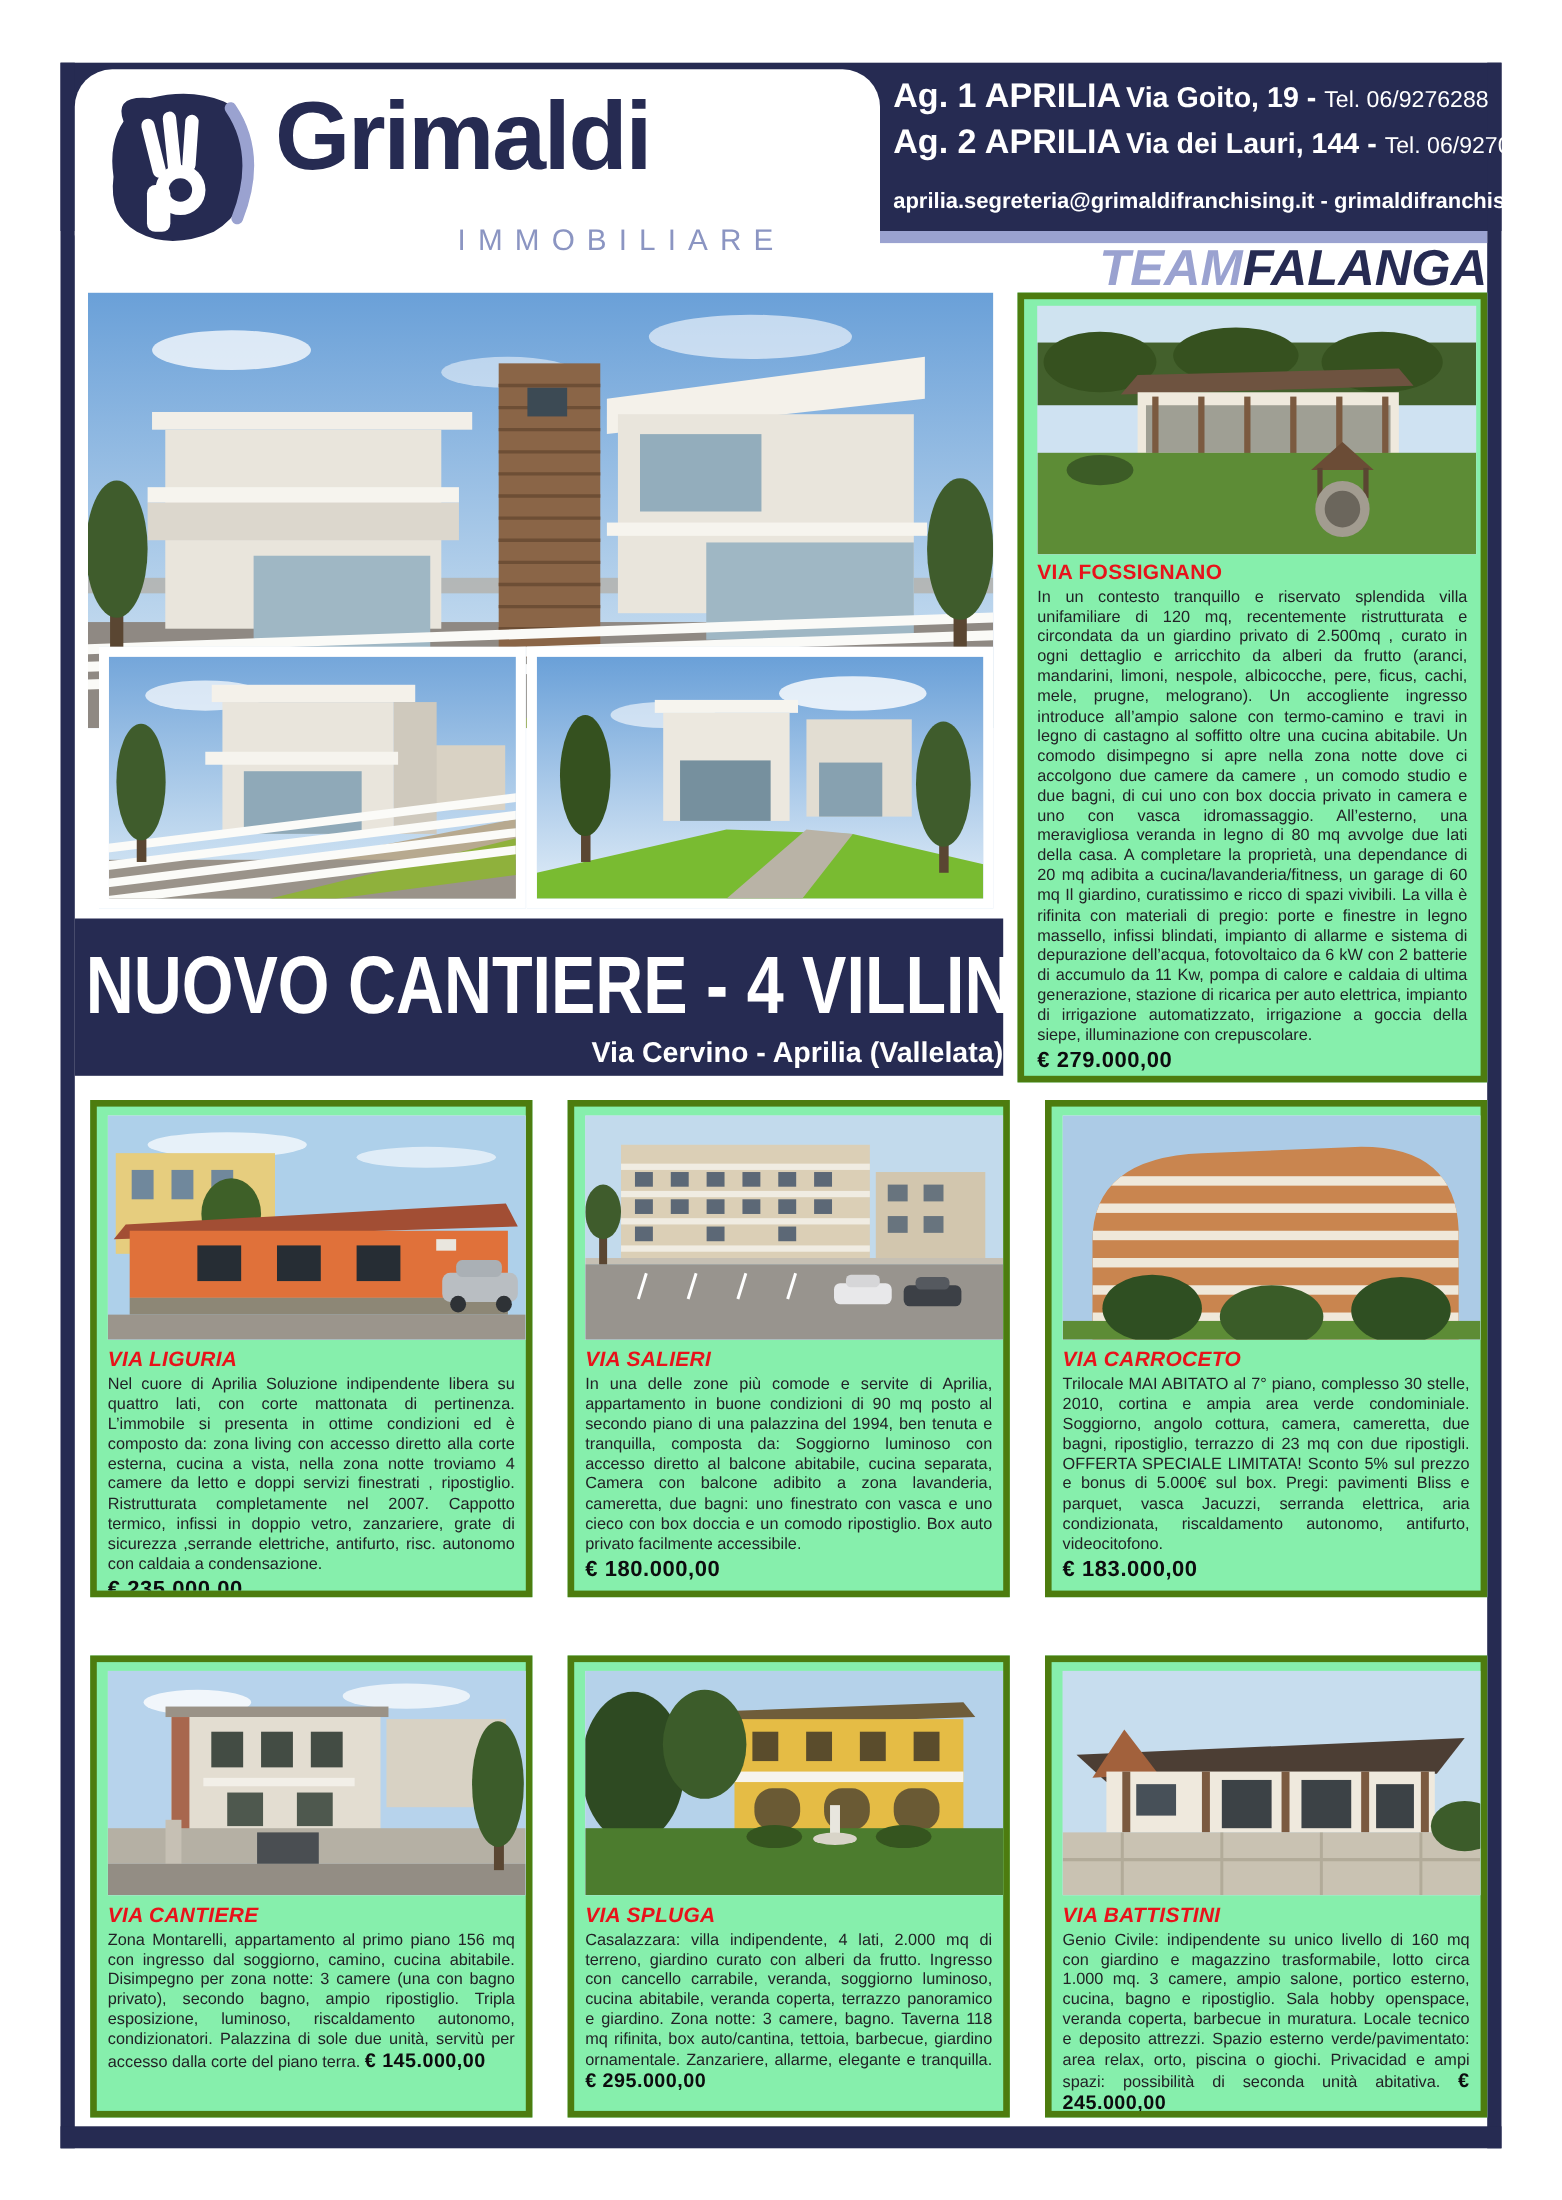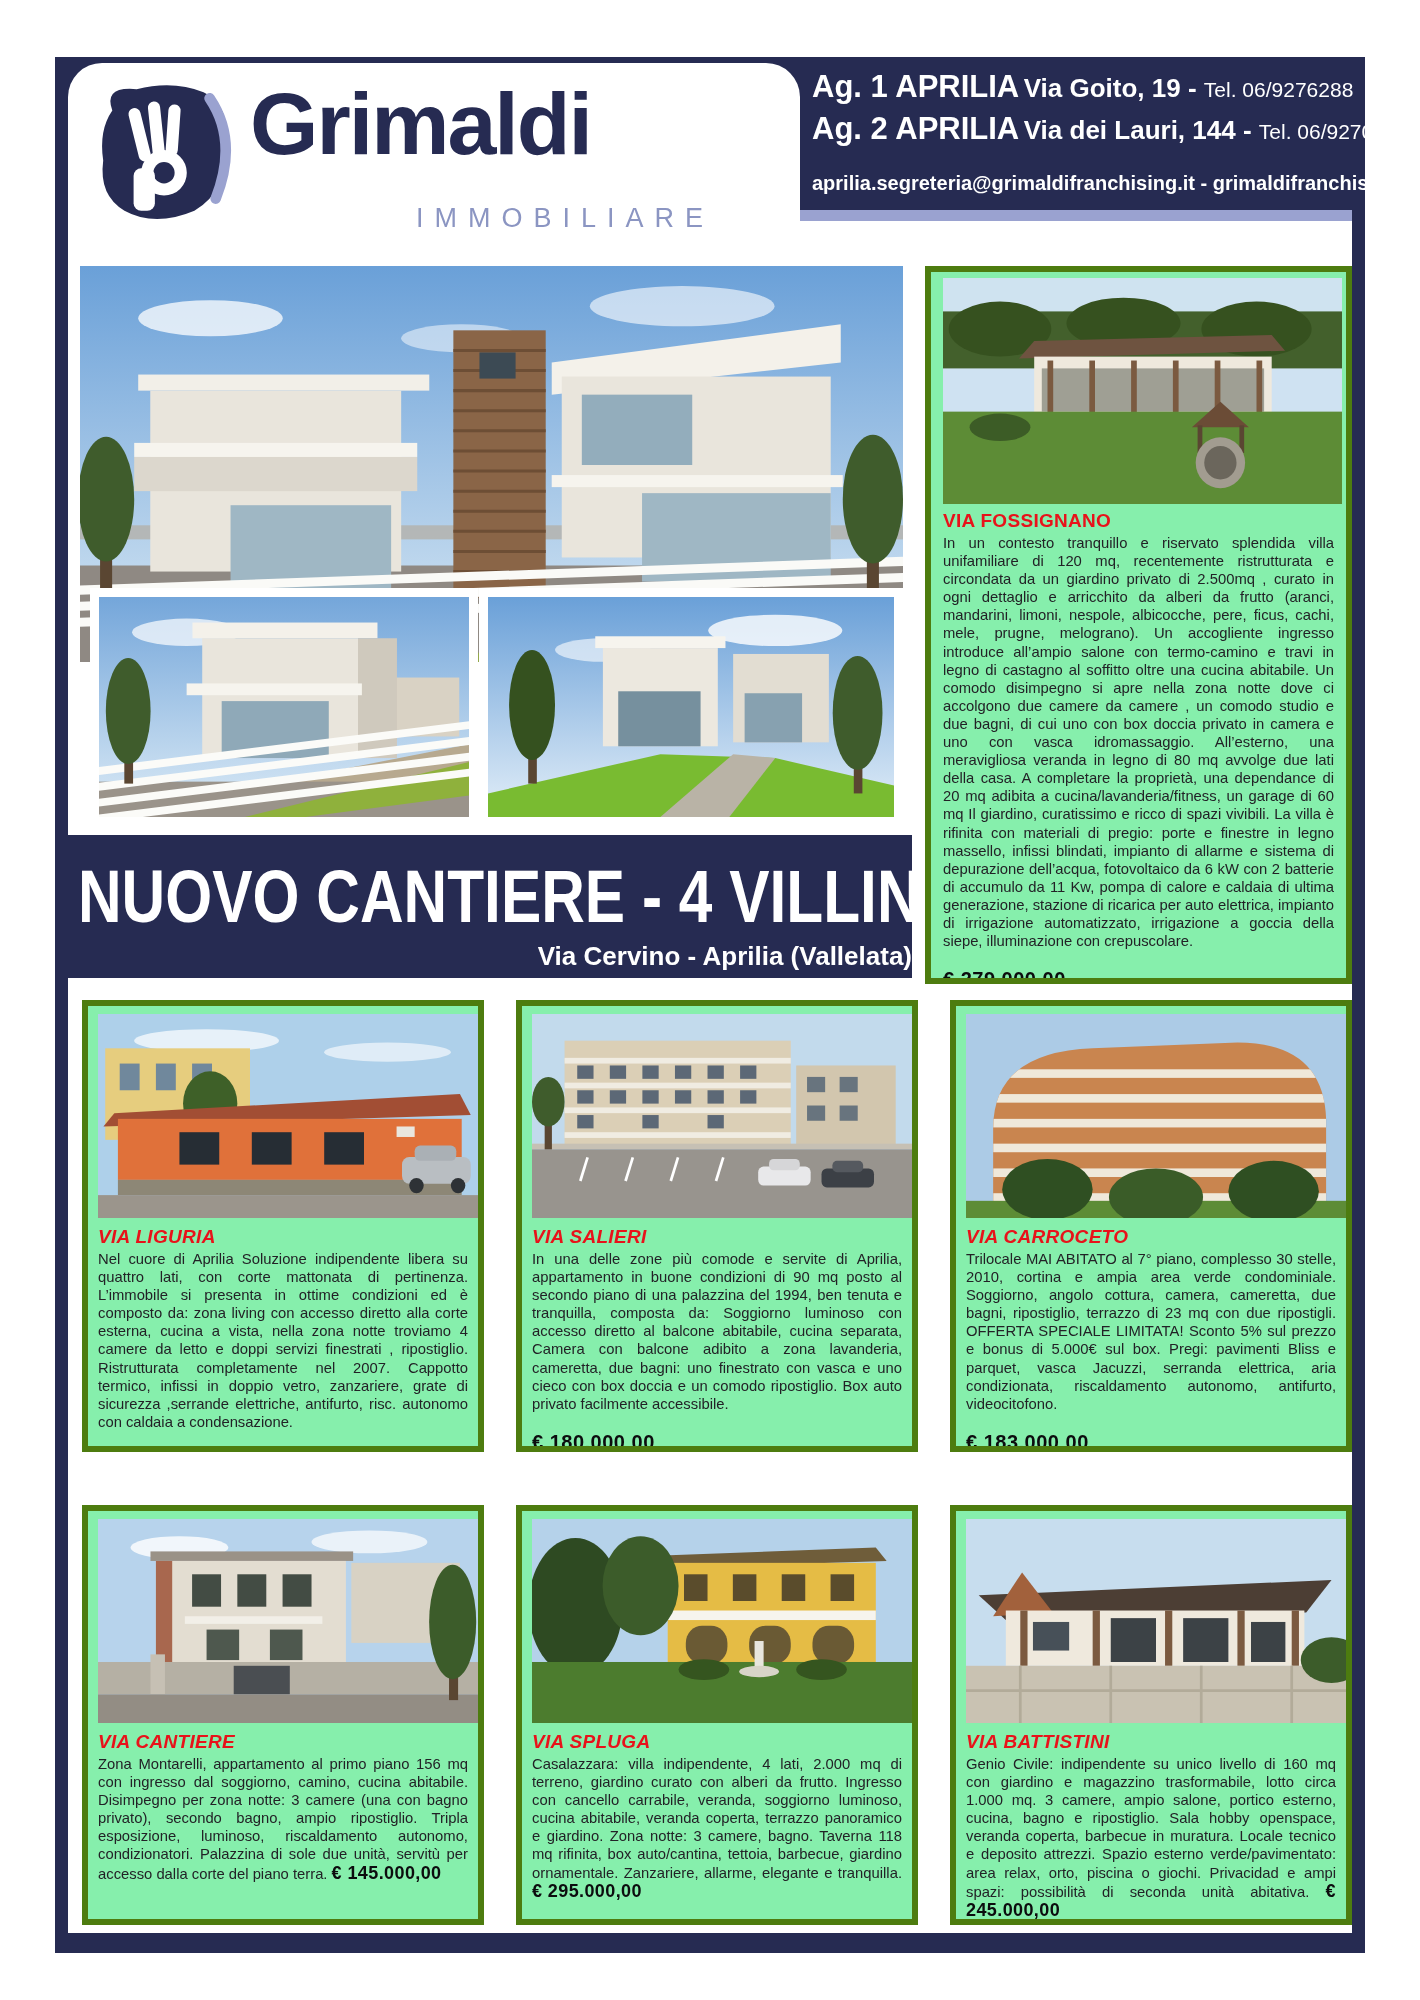--- a/index.html
+++ b/index.html
@@ -38,21 +38,21 @@
   
   .banner{left:68px;top:835px;width:844px;height:143px;background:#262b52;color:#ffffff;text-align:right;}
   .banner-title{margin-top:18px;font-size:57px;font-weight:800;letter-spacing:0px;transform:scale(1.06,1.3);transform-origin:center top;white-space:nowrap;}
   .banner-sub{margin-top:22px;font-size:26px;font-weight:700;}
   
   .card{background:#86efac;border:6px solid #4d7c0f;box-sizing:border-box;overflow:hidden;}
   .featured{left:925px;top:266px;width:427px;height:718px;padding:4px 12px;}
   .featured .photo{width:399px;height:226px;margin:2px auto 6px;}
   .ltitle{color:#e8121a;font-weight:800;font-size:19px;letter-spacing:.3px;margin-top:2px;}
   .lbody{font-size:14.8px;line-height:18.1px;text-align:justify;text-align-last:left;color:#222226;margin-top:2px;}
-  .lprice{font-size:20px;font-weight:800;color:#0c0c0e;margin-top:18px;letter-spacing:.5px;}
+  .lprice{font-size:20px;font-weight:800;color:#0c0c0e;margin-top:3px;letter-spacing:.5px;}
   .lprice-in{font-size:18px;font-weight:800;color:#0c0c0e;letter-spacing:.4px;}
   .listing{width:402px;padding:8px 10px;}
   .row1{top:1000px;height:452px;}
   .row2{top:1505px;height:420px;}
   .c1{left:82px;} .c2{left:516px;} .c3{left:950px;}
   .listing .photo{width:380px;height:204px;}
   .listing .ltitle{margin-top:8px;font-style:italic;}
 </style>
 </head>
 <body>
@@ -85,20 +85,23 @@
       <span class="ag-name">Ag. 1 APRILIA</span>
       <span class="ag-addr">Via Goito, 19 - </span><span class="ag-tel">Tel. 06/9276288</span>
     </div>
     <div class="ag-line">
       <span class="ag-name">Ag. 2 APRILIA</span>
       <span class="ag-addr">Via dei Lauri, 144 - </span><span class="ag-tel">Tel. 06/92702582</span>
     </div>
     <div class="contact-line">aprilia.segreteria@grimaldifranchising.it - grimaldifranchising.it</div>
   </div>
 
+  <div class="abs team">
+    <span class="team-light">TEAM</span><span class="team-bold">FALANGA</span>
+  </div>
 
   <div class="abs photo big-img">
     <svg viewBox="0 0 820 394" preserveAspectRatio="none">
       <defs>
           <linearGradient id="sky1" x1="0" y1="0" x2="0" y2="1">
         <stop offset="0" stop-color="#6aa0d8"></stop>
             <stop offset="1" stop-color="#d8e8f4"></stop>
       </linearGradient>
         </defs>
       <rect width="820" height="394" fill="url(#sky1)"></rect>

